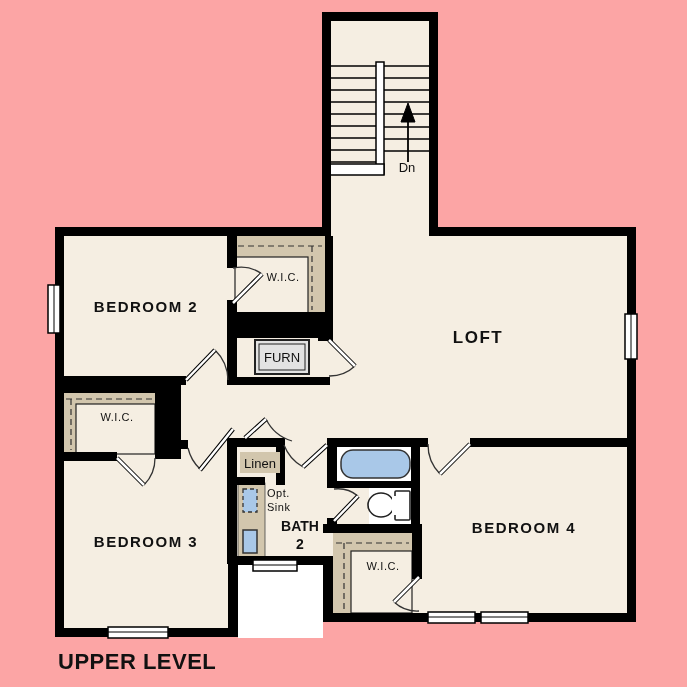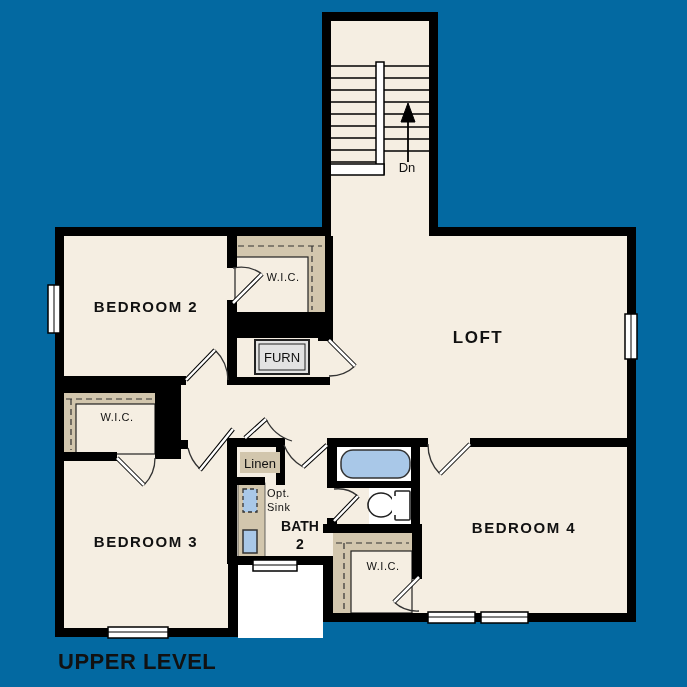--- a/index.html
+++ b/index.html
@@ -1,16 +1,16 @@
 <!DOCTYPE html>
 <html style="--floor: #f5eee2; --wall: #000000; --shelf: #d2c6ad; --fixture: #a9c8e8; --furn: #e3e3e3; --text: #111111;"><head>
 <meta charset="utf-8">
 <style>
   html,body{margin:0;padding:0;background:#ffffff;}
-  .stage{position:relative;width:687px;height:687px;background:#0369a1;overflow:hidden;
+  .stage{position:relative;width:687px;height:687px;background:#fca5a5;overflow:hidden;
          font-family:"Liberation Sans",sans-serif;}
   svg{display:block;}
   svg text{font-family:"Liberation Sans",sans-serif;fill:var(--text,#111);}
   .floor{fill:var(--floor,#f5eee2);}
   .whitearea{fill:#ffffff;}
   .wall{fill:var(--wall,#000000);}
   .shelf{fill:var(--shelf,#d2c6ad);}
   .inner{fill:var(--floor,#f5eee2);stroke:#222;stroke-width:1.2;}
   .shelfline{stroke:#333;stroke-width:1.2;stroke-dasharray:6,4;fill:none;}
   .fixture{fill:var(--fixture,#a9c8e8);stroke:#333;stroke-width:1.5;}

